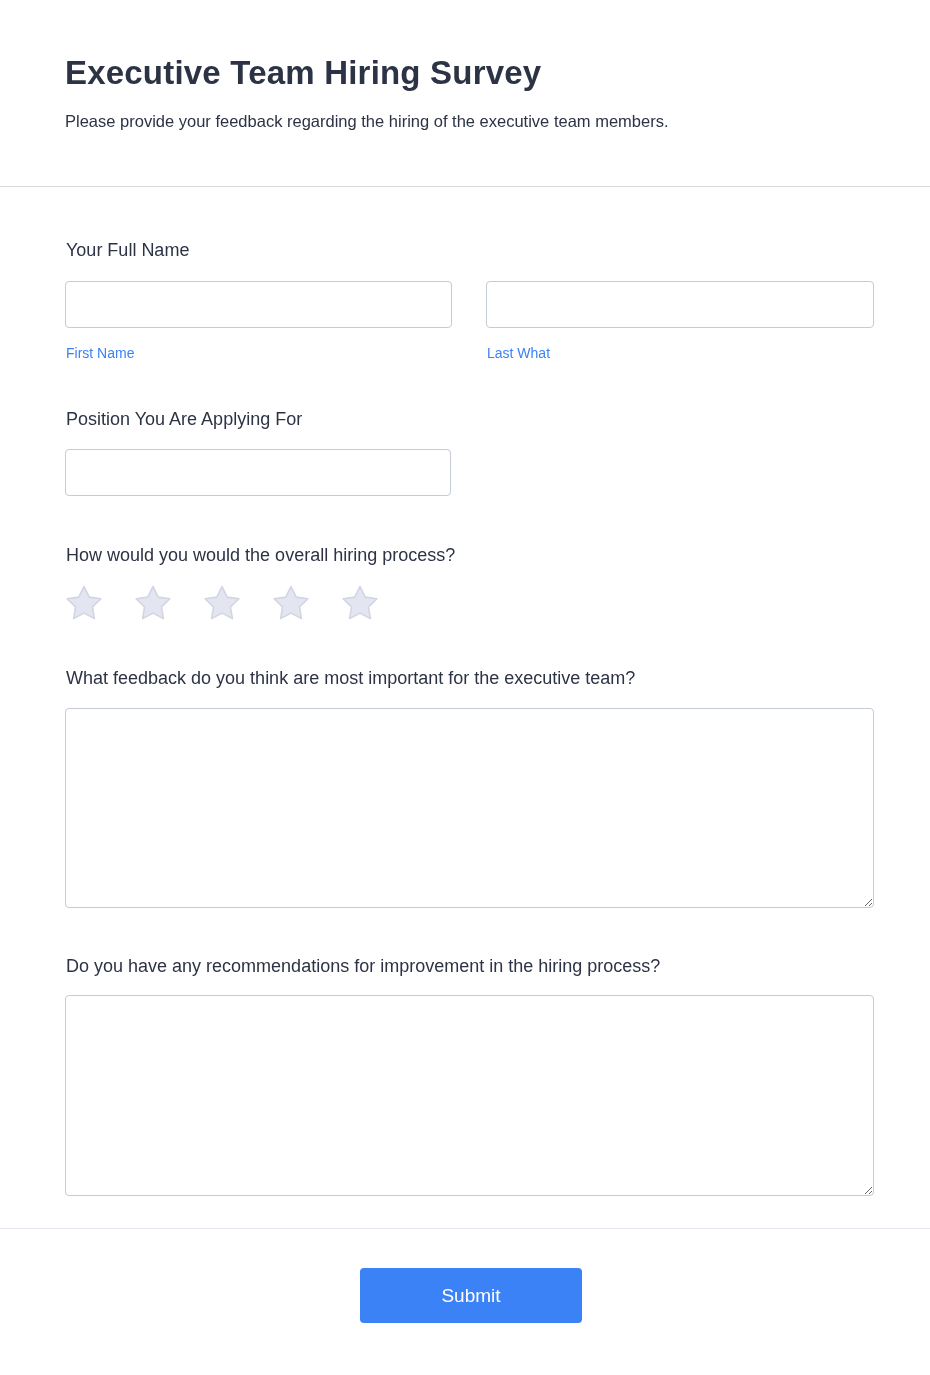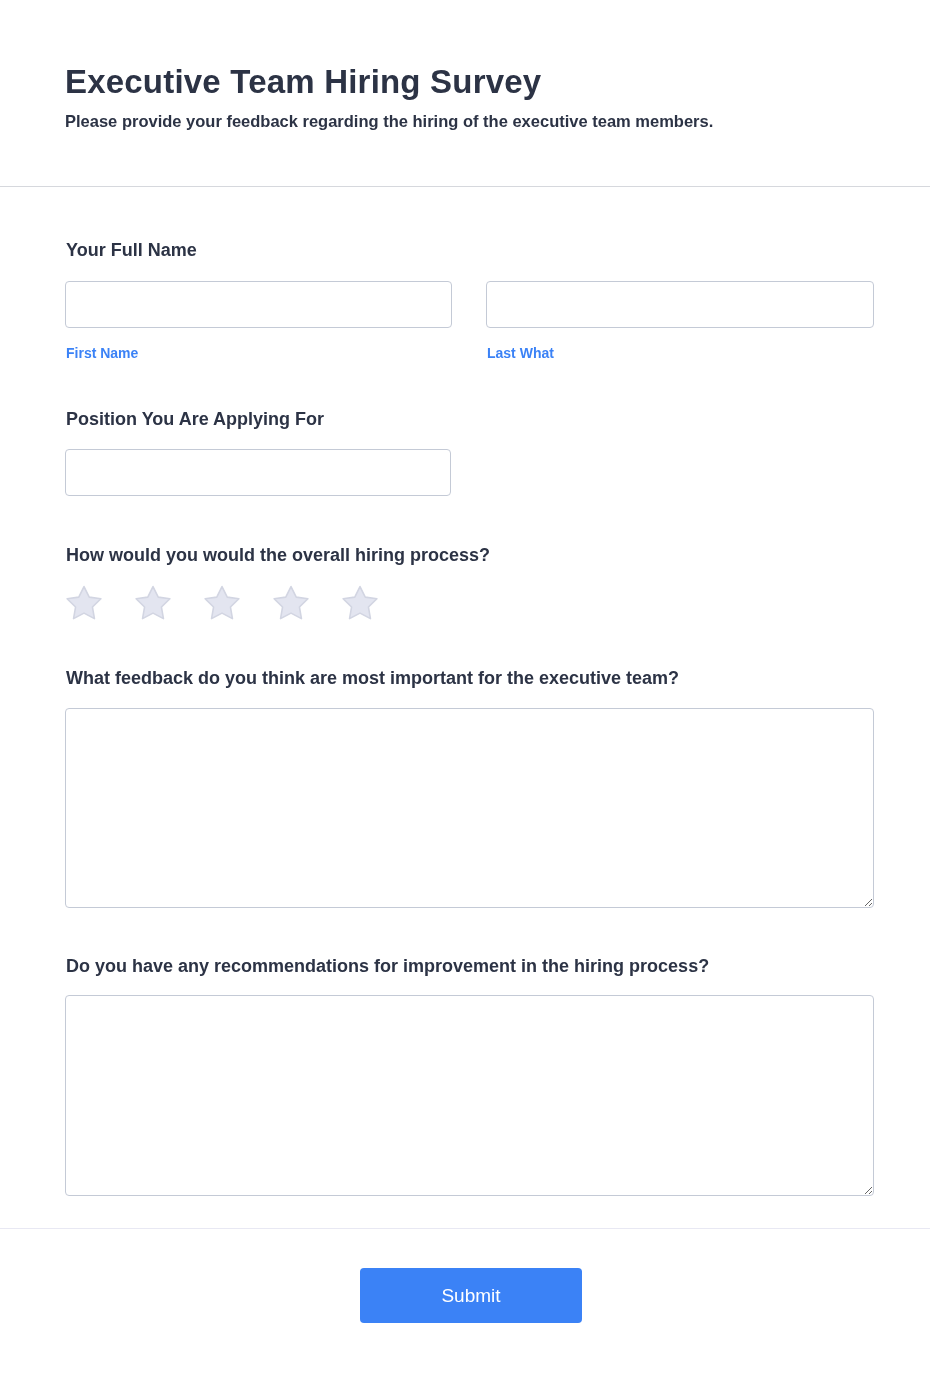--- a/index.html
+++ b/index.html
@@ -5,45 +5,44 @@
   * { margin: 0; padding: 0; box-sizing: border-box; }
   html, body { background: #ffffff; }
   body {
     width: 930px;
     height: 1375px;
     position: relative;
     font-family: "Liberation Sans", sans-serif;
     color: #2c3345;
     overflow: hidden;
   }
-  .abs { position: absolute; font-weight: bold; }
+  .abs { position: absolute; }
 
   .form-title {
     left: 65px; top: 54px;
     font-size: 33px;
     font-weight: 700;
     color: #2c3345;
     letter-spacing: 0.2px;
-    margin-top: 9px;
   }
   .form-subtitle {
     left: 65px; top: 112px;
     font-size: 16.5px;
     color: #2c3345;
   }
   .divider {
     left: 0; width: 930px; height: 1px;
     background: #d6d8dd;
   }
   .divider-top { top: 186px; }
   .divider-bottom { top: 1228px; background: #e8e8f3; }
 
   .q-label {
     font-size: 18px;
-    font-weight: 700;
+    font-weight: 400;
     color: #2c3345;
     text-align: center;
   }
   .sub-label {
     font-size: 14px;
     color: #3b82f6;
   }
 
   .text-input, .text-area {
     border: 1px solid #c4cad6;

